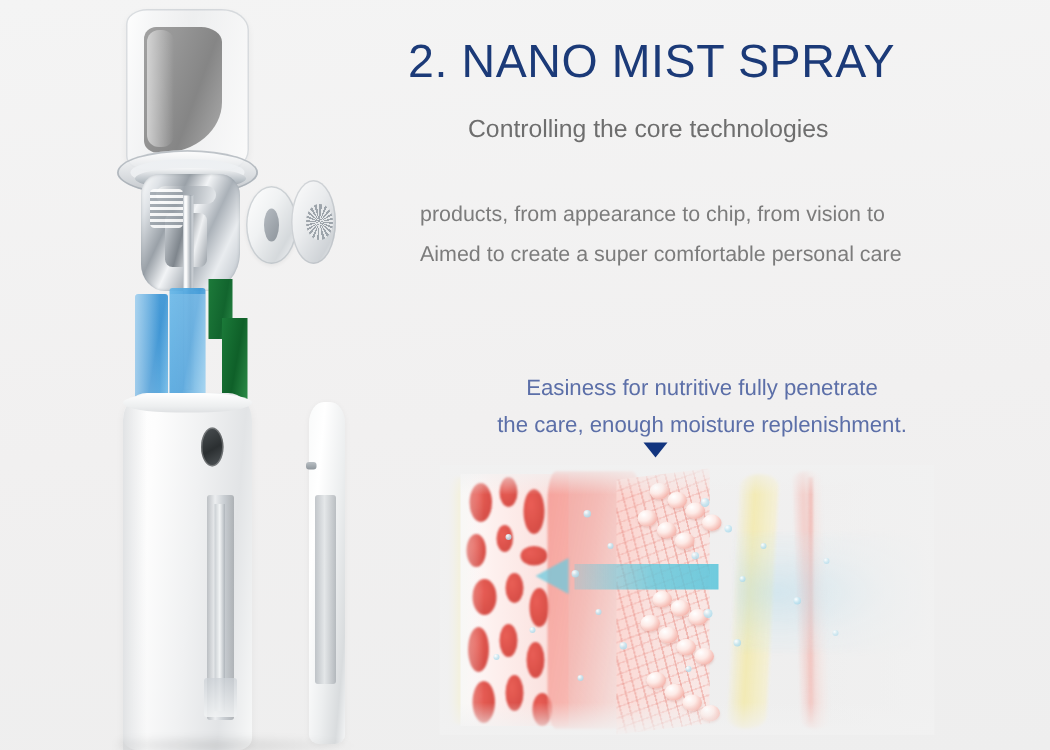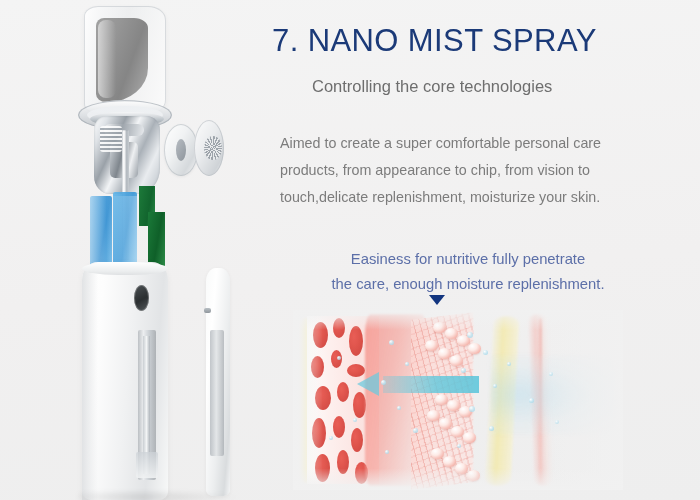--- a/index.html
+++ b/index.html
@@ -419,30 +419,29 @@
 
     <div class="pp" id="cover-panel"></div>
     <div class="pp" id="cover-strip"></div>
     <div class="pp" id="cover-nub"></div>
 
     <div class="pp" id="product-shadow"></div>
   </div>
 
   <div id="text-panel">
 
-    <div id="headline">7. NANO MIST SPRAY</div>
+    <div id="headline">2. NANO MIST SPRAY</div>
 
     <div id="subtitle">
       <span class="l1">Controlling the core technologies</span>
     </div>
 
     <div id="body-copy">
+      <span>products, from appearance to chip, from vision to</span>
       <span>Aimed to create a super comfortable personal care</span>
-      <span>products, from appearance to chip, from vision to</span>
-      <span>touch,delicate replenishment, moisturize your skin.</span>
     </div>
 
     <div id="highlight">
       <span>Easiness for nutritive fully penetrate</span>
       <span>the care, enough moisture replenishment.</span>
     </div>
 
     <div id="down-arrow"></div>
 
     <div id="skin-diagram">

